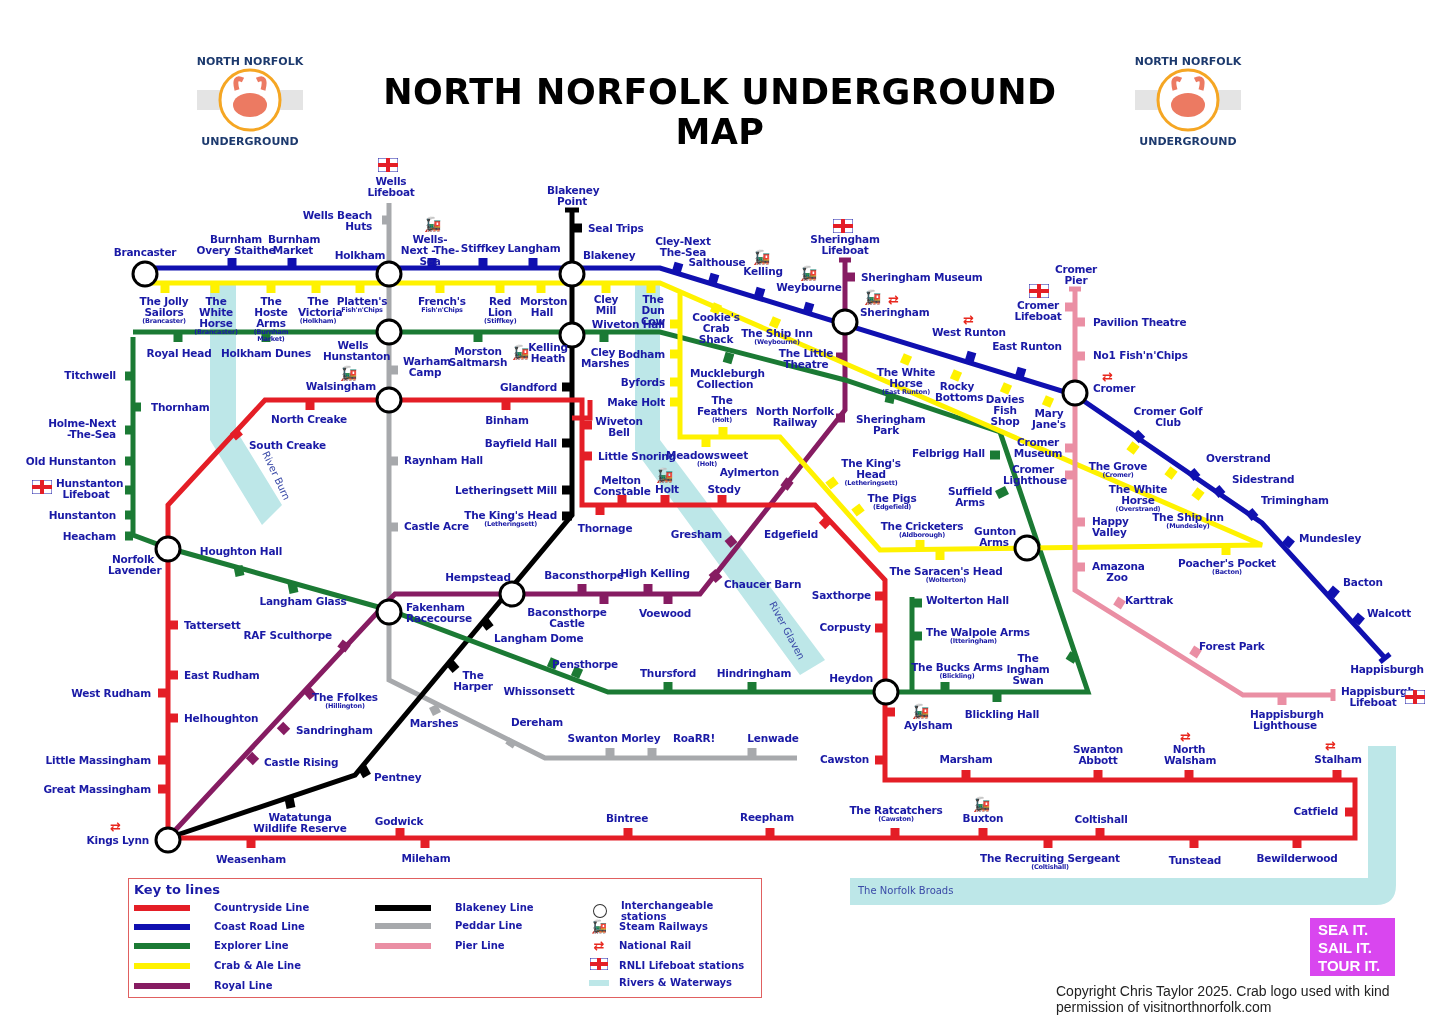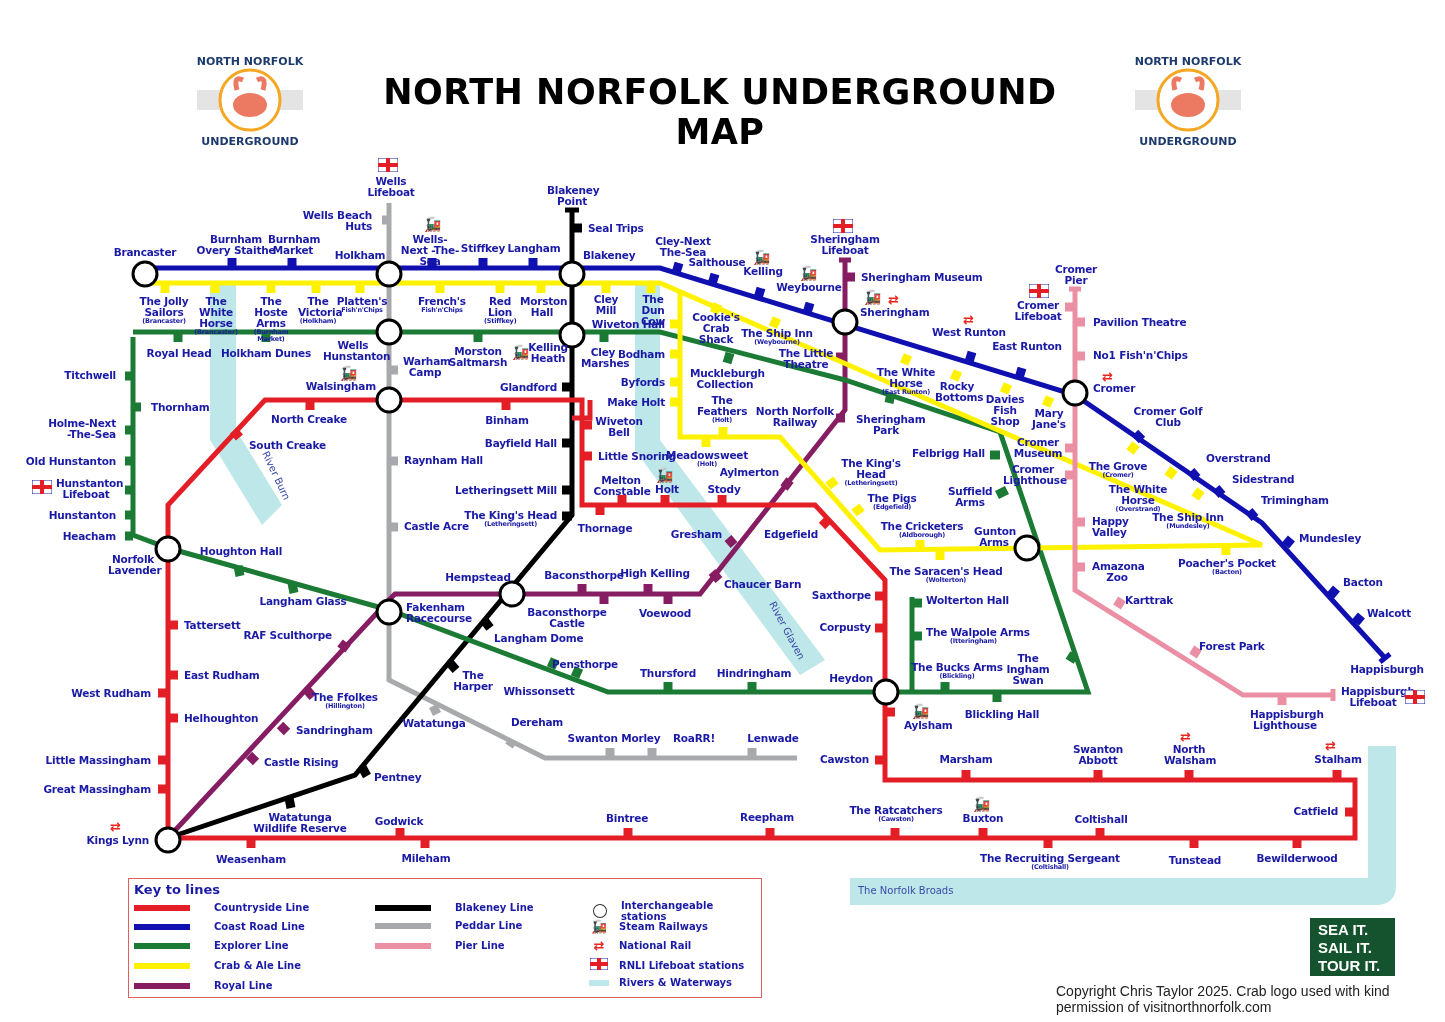--- a/index.html
+++ b/index.html
@@ -9,21 +9,21 @@
   .lbl{position:absolute;color:#1a1aa6;font-family:"DejaVu Sans",sans-serif;font-weight:bold;font-size:10.5px;line-height:11px;white-space:nowrap;letter-spacing:-0.2px;}
   .lbl .sub{display:block;font-size:6.5px;line-height:7px;font-weight:bold;}
   .c{text-align:center;transform:translateX(-50%);}
   .r{text-align:right;transform:translateX(-100%);}
   .river-lbl{position:absolute;color:#3a4aa8;font-size:10px;font-family:"DejaVu Sans",sans-serif;}
   .key{position:absolute;left:128px;top:878px;width:632px;height:118px;border:1.5px solid #e06060;background:#fff;}
   .key-title{position:absolute;left:5px;top:3px;font-size:13px;font-weight:bold;color:#1a1aa6;}
   .key-item{position:absolute;font-size:10px;font-weight:bold;color:#1a1aa6;display:flex;align-items:center;}
   .key-swatch{width:56px;height:6px;margin-right:24px;}
   .key-icon{width:20px;text-align:center;margin-right:10px;font-size:13px;}
-  .badge{position:absolute;left:1310px;top:918px;width:85px;height:58px;background:#14532d;color:#fff;font-family:"Liberation Sans",sans-serif;font-weight:bold;font-size:15px;line-height:18px;padding:3px 0 0 8px;box-sizing:border-box;}
+  .badge{position:absolute;left:1310px;top:918px;width:85px;height:58px;background:#d946ef;color:#fff;font-family:"Liberation Sans",sans-serif;font-weight:bold;font-size:15px;line-height:18px;padding:3px 0 0 8px;box-sizing:border-box;}
   .copyright{position:absolute;left:1056px;top:983px;font-family:Liberation Sans, sans-serif;font-size:14px;color:#222;}
   .logo{position:absolute;width:110px;height:110px;}
   .icon-rail{color:#e8281e;font-weight:bold;font-size:13px;position:absolute;}
   .icon-steam{position:absolute;font-size:14px;color:#000;}
 </style>
 </head>
 <body>
 
 <svg id="map" viewBox="0 0 1445 1022">
 
@@ -378,21 +378,21 @@
 <div class="lbl" style="left:926px;top:595px">Wolterton Hall</div>
 <div class="lbl" style="left:926px;top:627px"><span>The Walpole Arms</span><span class="sub" style="padding-left:24px">(Itteringham)</span></div>
 <div class="lbl c" style="left:957px;top:662px"><span>The Bucks Arms</span><span class="sub">(Blickling)</span></div>
 <div class="lbl c" style="left:1028px;top:653px;width:60px;white-space:normal">The Ingham Swan</div>
 <div class="lbl c" style="left:1002px;top:709px">Blickling Hall</div>
 
 <div class="lbl" style="left:403px;top:356px;width:44px;white-space:normal;text-align:center">Warham Camp</div>
 <div class="lbl r" style="left:376px;top:381px">Walsingham</div>
 <div class="lbl" style="left:404px;top:455px">Raynham Hall</div>
 <div class="lbl" style="left:404px;top:521px">Castle Acre</div>
-<div class="lbl c" style="left:434px;top:718px">Watatunga</div>
+<div class="lbl c" style="left:434px;top:718px">Marshes</div>
 <div class="lbl c" style="left:537px;top:717px">Dereham</div>
 <div class="lbl c" style="left:614px;top:733px">Swanton Morley</div>
 <div class="lbl c" style="left:694px;top:733px">RoaRR!</div>
 <div class="lbl c" style="left:773px;top:733px">Lenwade</div>
 
 <div class="lbl r" style="left:557px;top:382px">Glandford</div>
 <div class="lbl r" style="left:557px;top:438px">Bayfield Hall</div>
 <div class="lbl r" style="left:557px;top:485px">Letheringsett Mill</div>
 <div class="lbl r" style="left:557px;top:510px;text-align:center"><span>The King's Head</span><span class="sub">(Letheringsett)</span></div>
 <div class="lbl c" style="left:478px;top:572px">Hempstead</div>

